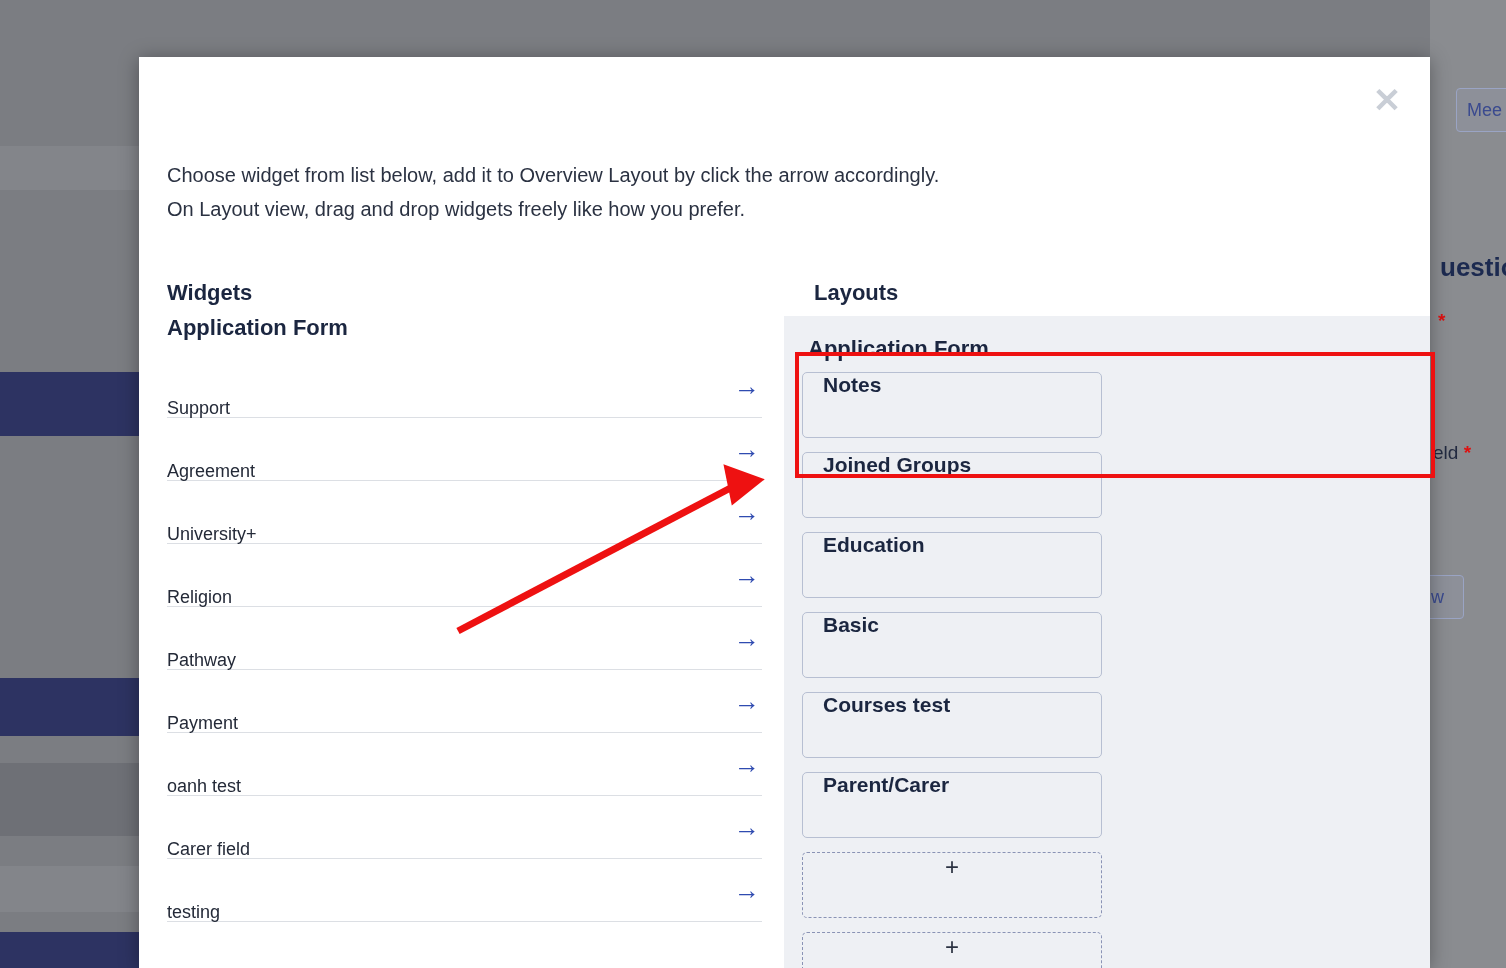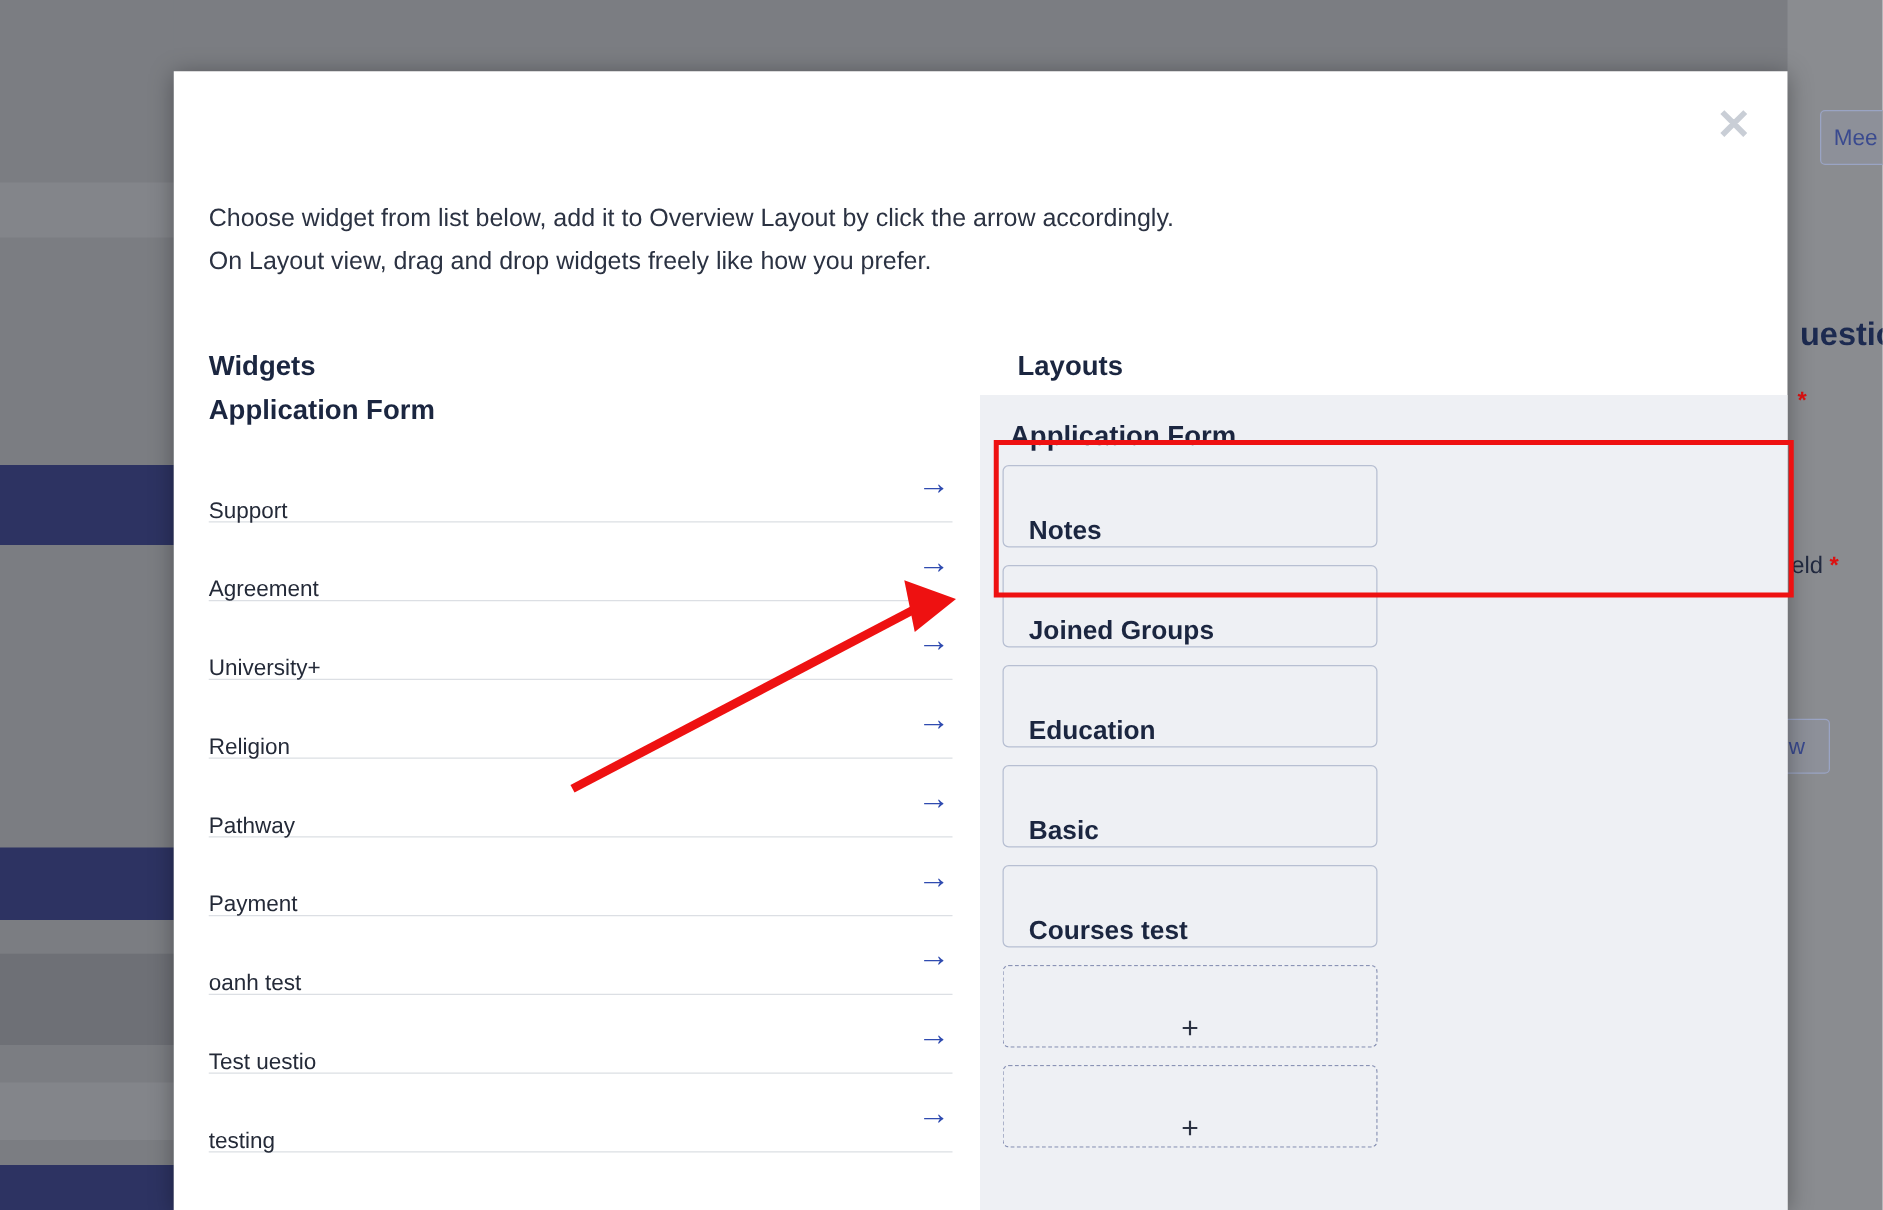--- a/index.html
+++ b/index.html
@@ -71,21 +71,21 @@
   
   .layouts-panel {
     position: absolute; left: 645px; top: 259px; width: 646px; height: 652px;
     background: #eef0f4; padding: 18px 18px 0 18px; overflow: hidden;
   }
   .layout-group-title { font-size: 22px; font-weight: bold; color: #1b2640; margin: 2px 0 10px 6px; }
   .layout-grid { display: flex; flex-wrap: wrap; gap: 14px 14px; }
   .layout-cell {
     width: 300px; height: 66px; background: #eef0f4;
     border: 1px solid #b7bfd2; border-radius: 5px;
-    display: flex; align-items: flex-end; padding-left: 20px;
+    display: flex; align-items: flex-start; padding-left: 20px;
     font-size: 21px; font-weight: bold; color: #1b2640;
     cursor: pointer;
   }
   .layout-cell.empty {
     border: 1px dashed #8a93b5; justify-content: center; padding-left: 0;
     font-weight: normal; font-size: 24px; color: #2b3242;
   }
 
   
   .annot-box {
@@ -164,21 +164,21 @@
       </div>
       <div class="widget-row">
         <span class="widget-name">Payment</span>
         <span class="arrow-icon">→</span>
       </div>
       <div class="widget-row">
         <span class="widget-name">oanh test</span>
         <span class="arrow-icon">→</span>
       </div>
       <div class="widget-row">
-        <span class="widget-name">Test uestio</span>
+        <span class="widget-name">Carer field</span>
         <span class="arrow-icon">→</span>
       </div>
 
 
       <div class="widget-row">
         <span class="widget-name">testing</span>
         <span class="arrow-icon">→</span>
       </div>
     </div>
 
@@ -193,20 +193,23 @@
           <span>Joined Groups</span>
         </div>
         <div class="layout-cell">
           <span>Education</span>
         </div>
         <div class="layout-cell">
           <span>Basic</span>
         </div>
         <div class="layout-cell">
           <span>Courses test</span>
+        </div>
+        <div class="layout-cell">
+          <span>Parent/Carer</span>
         </div>
         <div class="layout-cell empty">
           <span>+</span>
         </div>
         <div class="layout-cell empty">
           <span>+</span>
         </div>
 
       </div>
 

